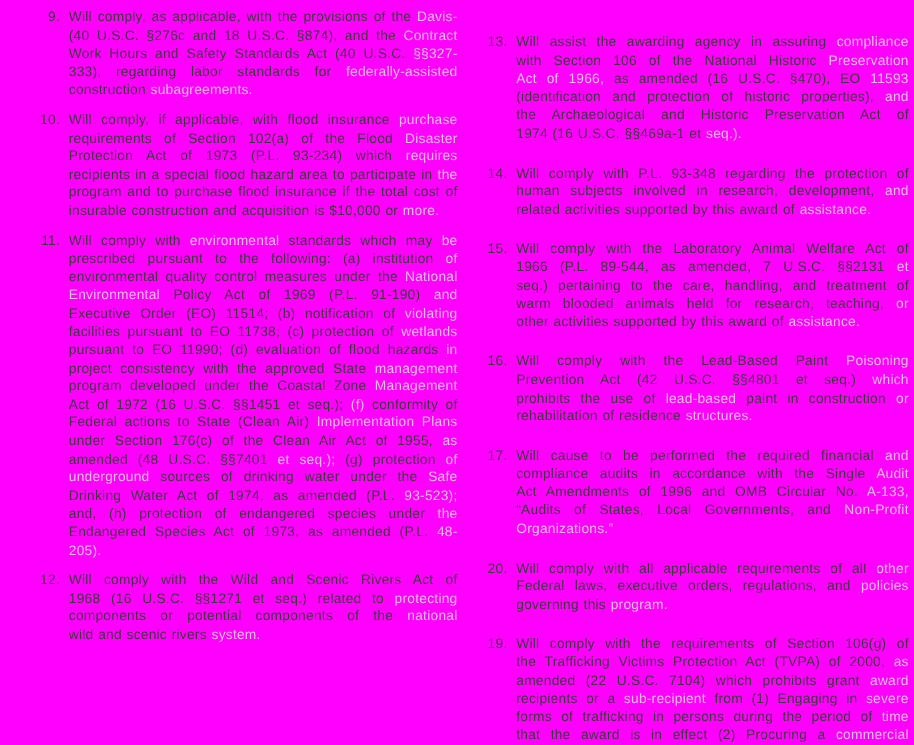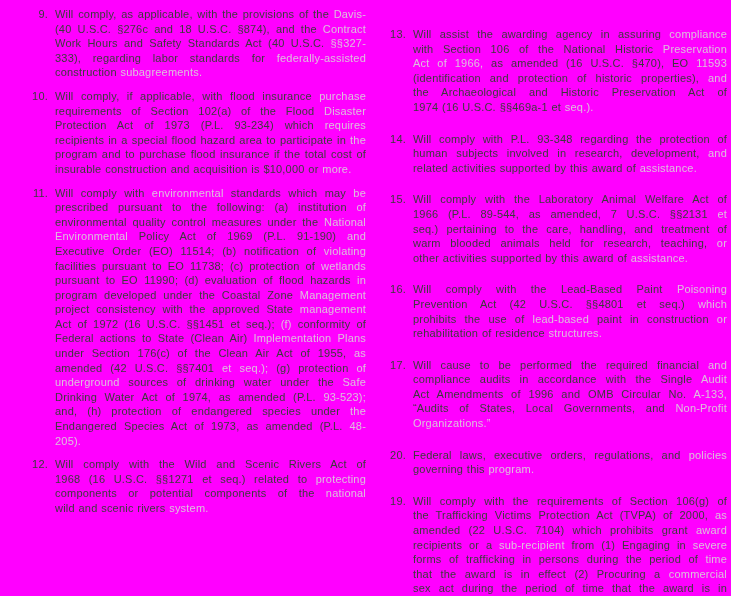--- a/index.html
+++ b/index.html
@@ -91,26 +91,26 @@
       <div class="item">
         <div class="num">11.</div>
         <div class="body">
           <div class="line"><span class="seg-dark">Will comply with </span><span class="seg-light">environmental</span><span class="seg-dark"> standards which may </span><span class="seg-light">be</span></div>
           <div class="line"><span class="seg-dark">prescribed pursuant to the following: (a) institution </span><span class="seg-light">of</span></div>
           <div class="line"><span class="seg-dark">environmental quality control measures under the </span><span class="seg-light">National</span></div>
           <div class="line"><span class="seg-light">Environmental</span><span class="seg-dark"> Policy Act of 1969 (P.L. 91-190) </span><span class="seg-light">and</span></div>
           <div class="line"><span class="seg-dark">Executive Order (EO) 11514; (b) notification of </span><span class="seg-light">violating</span></div>
           <div class="line"><span class="seg-dark">facilities pursuant to EO 11738; (c) protection of </span><span class="seg-light">wetlands</span></div>
           <div class="line"><span class="seg-dark">pursuant to EO 11990; (d) evaluation of flood hazards </span><span class="seg-light">in</span></div>
+          <div class="line"><span class="seg-dark">project consistency with the approved State </span><span class="seg-light">management</span></div>
           <div class="line"><span class="seg-dark">program developed under the Coastal Zone </span><span class="seg-light">Management</span></div>
-          <div class="line"><span class="seg-dark">project consistency with the approved State </span><span class="seg-light">management</span></div>
           <div class="line"><span class="seg-dark">Act of 1972 (16 U.S.C. §§1451 et seq.); </span><span class="seg-light">(f)</span><span class="seg-dark"> conformity of</span></div>
           <div class="line"><span class="seg-dark">Federal actions to State (Clean Air) </span><span class="seg-light">Implementation Plans</span></div>
           <div class="line"><span class="seg-dark">under Section 176(c) of the Clean Air Act of 1955, </span><span class="seg-light">as</span></div>
-          <div class="line"><span class="seg-dark">amended (42 U.S.C. §§7401 </span><span class="seg-light">et seq.);</span><span class="seg-dark"> (g) protection </span><span class="seg-light">of</span></div>
+          <div class="line"><span class="seg-dark">amended (48 U.S.C. §§7401 </span><span class="seg-light">et seq.);</span><span class="seg-dark"> (g) protection </span><span class="seg-light">of</span></div>
           <div class="line"><span class="seg-light">underground</span><span class="seg-dark"> sources of drinking water under the </span><span class="seg-light">Safe</span></div>
           <div class="line"><span class="seg-dark">Drinking Water Act of 1974, as amended (P.L. </span><span class="seg-light">93-523);</span></div>
           <div class="line"><span class="seg-dark">and, (h) protection of endangered species under </span><span class="seg-light">the</span></div>
           <div class="line"><span class="seg-dark">Endangered Species Act of 1973, as amended (P.L. </span><span class="seg-light">48-</span></div>
           <div class="line last"><span class="seg-light">205).</span></div>
         </div>
       </div>
       <div class="item">
         <div class="num">12.</div>
         <div class="body">
@@ -166,20 +166,21 @@
           <div class="line"><span class="seg-dark">Will cause to be performed the required financial </span><span class="seg-light">and</span></div>
           <div class="line"><span class="seg-dark">compliance audits in accordance with the Single </span><span class="seg-light">Audit</span></div>
           <div class="line"><span class="seg-dark">Act Amendments of 1996 and OMB Circular No. </span><span class="seg-light">A-133,</span></div>
           <div class="line"><span class="seg-dark">“Audits of States, Local Governments, and </span><span class="seg-light">Non-Profit</span></div>
           <div class="line last"><span class="seg-light">Organizations.”</span></div>
         </div>
       </div>
       <div class="item">
         <div class="num">20.</div>
         <div class="body">
+          <div class="line"><span class="seg-dark">Will comply with all applicable requirements of all </span><span class="seg-light">other</span></div>
           <div class="line"><span class="seg-dark">Federal laws, executive orders, regulations, and </span><span class="seg-light">policies</span></div>
           <div class="line last"><span class="seg-dark">governing this </span><span class="seg-light">program.</span></div>
         </div>
       </div>
       <div class="item">
         <div class="num">19.</div>
         <div class="body">
           <div class="line"><span class="seg-dark">Will comply with the requirements of Section 106(g) of</span></div>
           <div class="line"><span class="seg-dark">the Trafficking Victims Protection Act (TVPA) of 2000, </span><span class="seg-light">as</span></div>
           <div class="line"><span class="seg-dark">amended (22 U.S.C. 7104) which prohibits grant </span><span class="seg-light">award</span></div>

